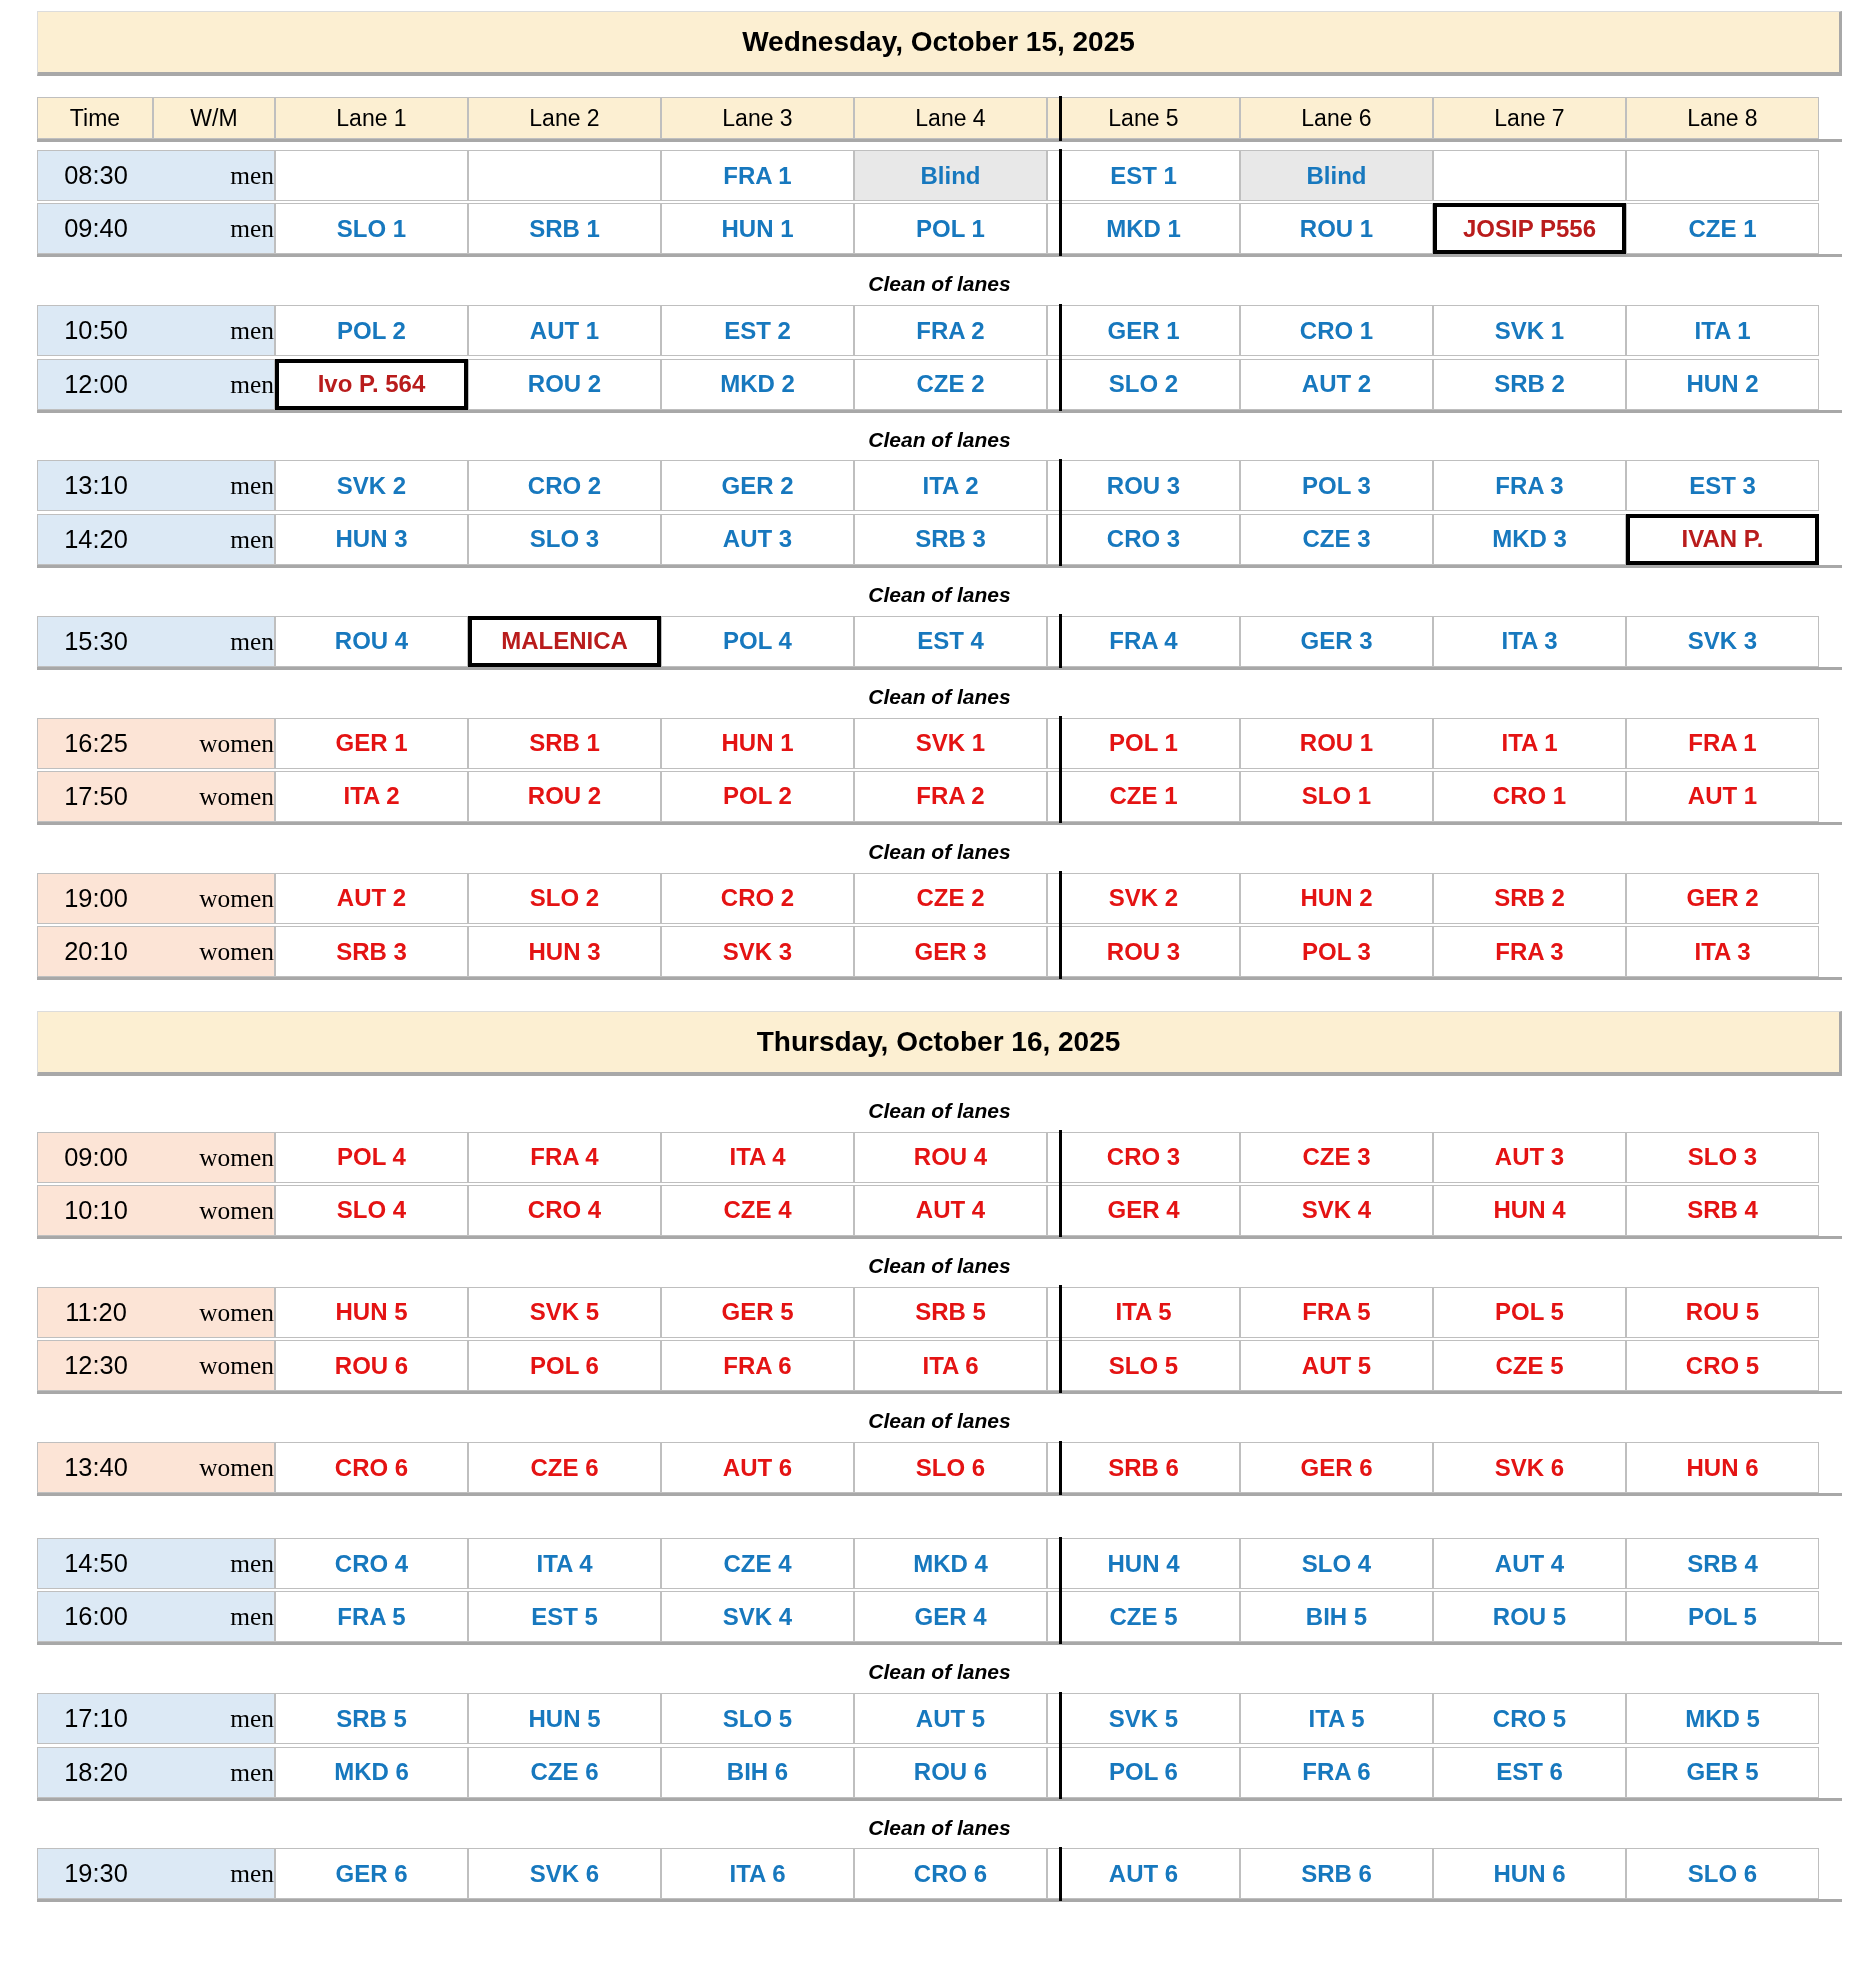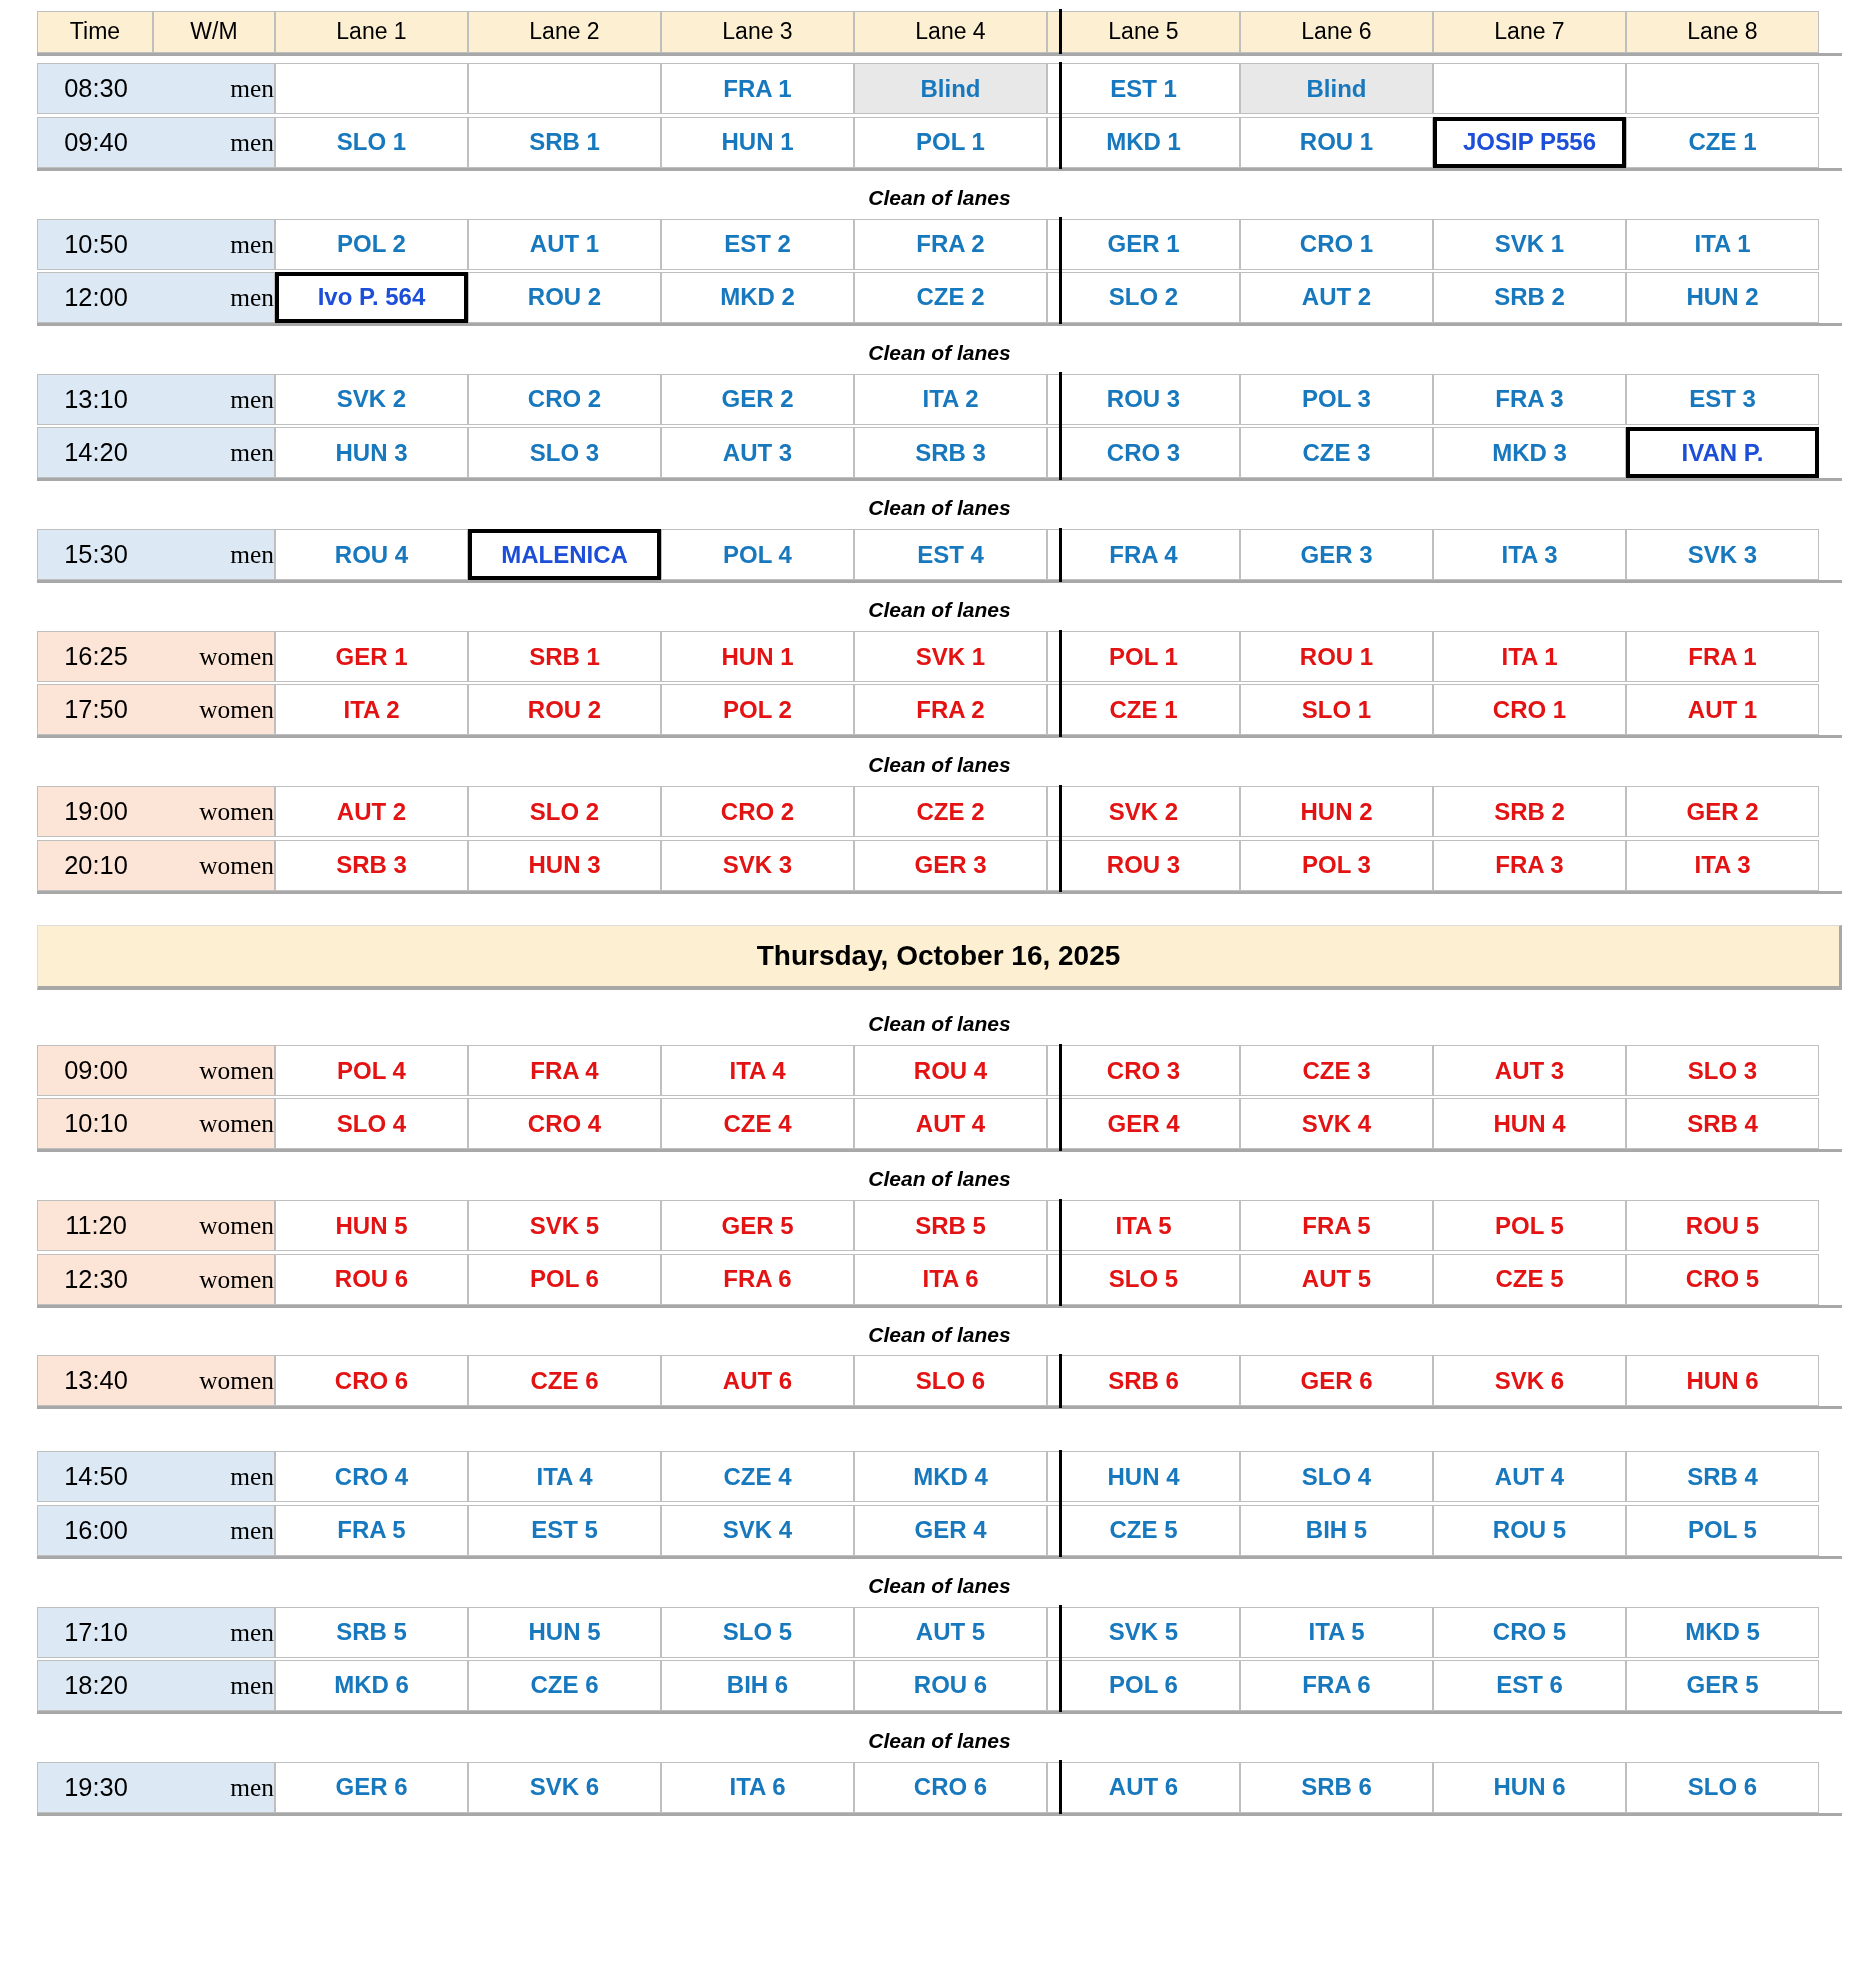--- a/index.html
+++ b/index.html
@@ -30,33 +30,34 @@
   .timecell .t{flex:0 0 116px;text-align:center;}
   .timecell .g{flex:1;text-align:right;font-family:Liberation Serif, serif;}
   .men  .timecell{background:var(--menbg,#DCE9F5);}
   .women .timecell{background:var(--womenbg,#FCE4D6);}
 
   .cell{height:51px;display:flex;align-items:center;justify-content:center;background:#fff;
     border:1.5px solid var(--cellborder,#BFBFBF);box-sizing:border-box;font-size:24px;font-weight:bold;}
   .men  .cell{color:var(--mentext,#1778BE);}
   .women .cell{color:var(--womentext,#E41313);}
   .cell.blind{background:var(--blindbg,#E8E8E8);}
-  .cell.special{color:#1d4ed8;border:4.6px solid #000;}
+  .cell.special{color:#b91c1c;border:4.6px solid #000;}
 
   .vline{position:absolute;left:1022px;top:-1.5px;bottom:-1.5px;width:3.1px;background:#000;z-index:5;pointer-events:none;}
 
   .clean{font-size:21px;line-height:25.4px;font-weight:bold;font-style:italic;text-align:center;margin:3.9px 0 8.5px 0;}
   .gap{height:28px;}
 </style>
 </head>
 <body>
 
 <div class="content">
   <div id="days">
       <section class="day">
+        <div class="banner">Wednesday, October 15, 2025</div>
         <div class="block header-block">
           <div class="row">
             <div class="hcell">Time</div>
             <div class="hcell">W/M</div>
             <div class="hcell">Lane 1</div>
             <div class="hcell">Lane 2</div>
             <div class="hcell">Lane 3</div>
             <div class="hcell">Lane 4</div>
             <div class="hcell">Lane 5</div>
             <div class="hcell">Lane 6</div>

